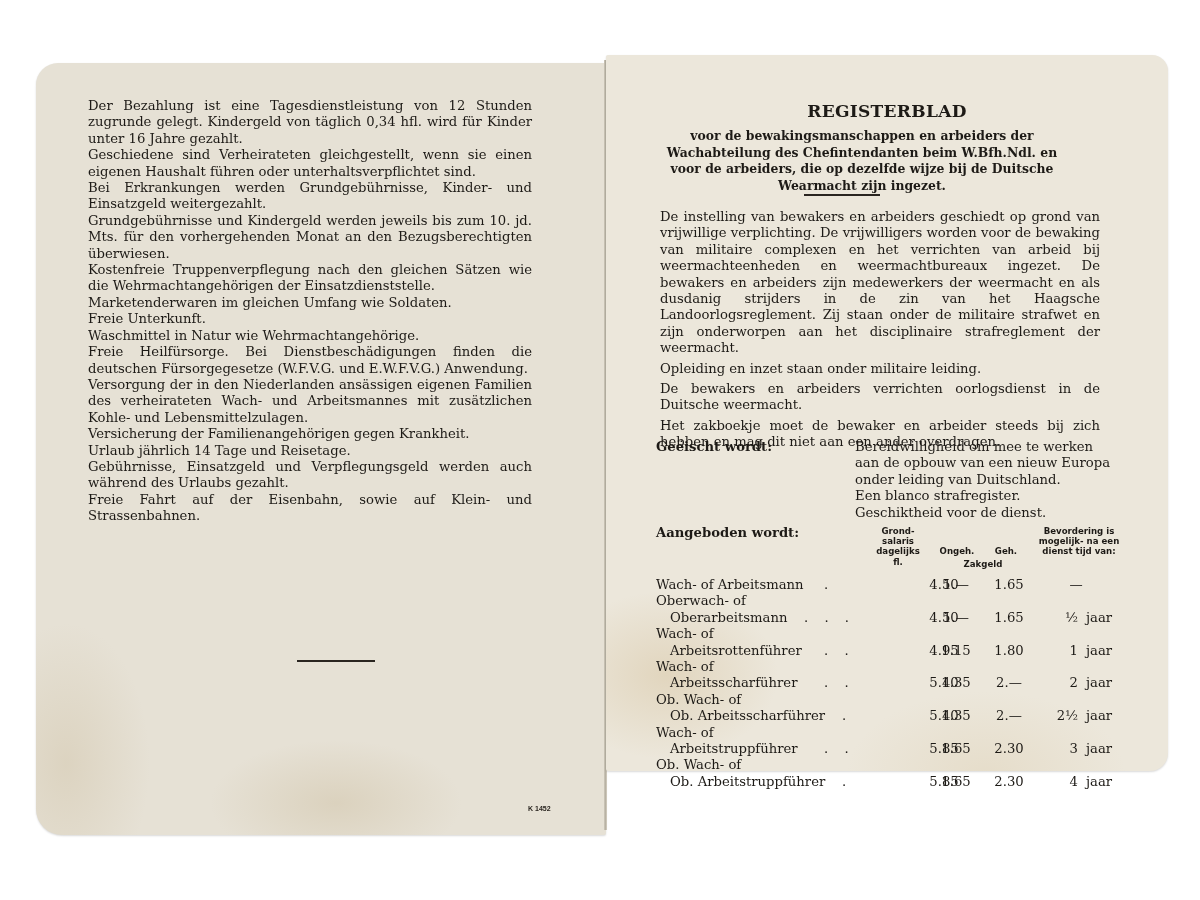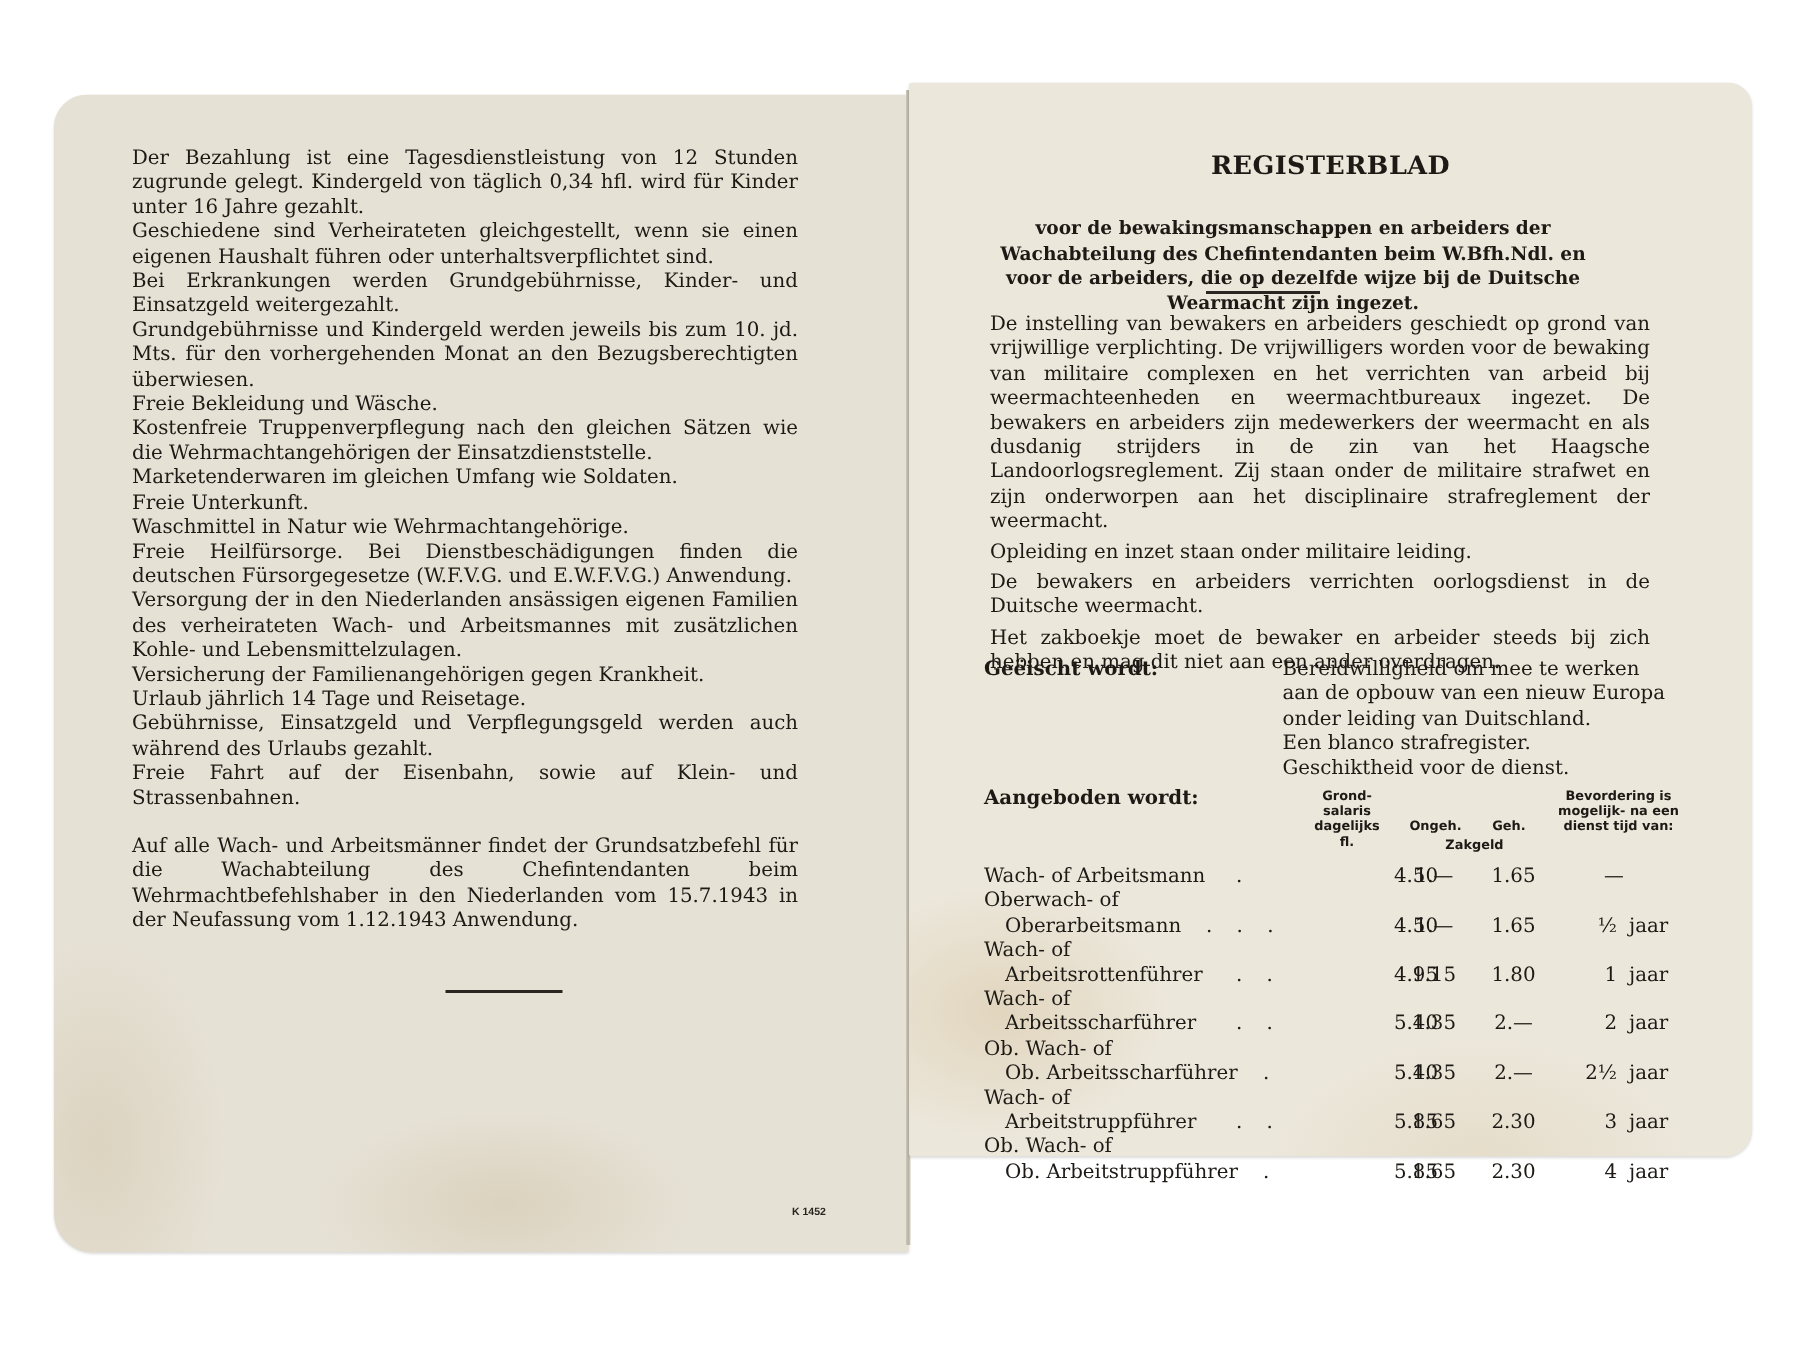--- a/index.html
+++ b/index.html
@@ -52,21 +52,21 @@
       font-family: Liberation Sans, sans-serif;
       font-size: 7px; font-weight: bold; color: #2a2520;
     }
     
     .title {
       position: absolute; left: 0; width: 100%; top: 46px;
       text-align: center; font-weight: bold; font-size: 17px; letter-spacing: 0.3px;
     }
     .subtitle {
       position: absolute; left: 46px; top: 73px; width: 420px;
-      text-align: center; font-weight: bold; font-size: 12.4px; line-height: 16.6px; margin-top: 16px;
+      text-align: center; font-weight: bold; font-size: 12.4px; line-height: 16.6px;
     }
     .right-rule { left: 198px; top: 139px; width: 76px; }
     .right-text { left: 50px; top: 150px; width: 448px; }
     .right-text p { margin: 4px; }
     .required-block { position: absolute; left: 50px; top: 384px; width: 450px; font-size: 13.2px; line-height: 16.4px; }
     .required-label { position: absolute; left: 0; top: 0; font-weight: bold; }
     .required-items { position: absolute; left: 199px; top: 0; width: 252px; }
     .required-items div { white-space: nowrap; }
     .offer-label { position: absolute; left: 50px; top: 470px; font-weight: bold; font-size: 13.2px; }
     .col-head {
@@ -88,32 +88,30 @@
   </style>
 </head>
 <body>
 
 <div class="page page-left">
   <div class="text-block left-text">
     <p>Der Bezahlung ist eine Tagesdienstleistung von 12 Stunden zugrunde gelegt. Kindergeld von täglich 0,34 hfl. wird für Kinder unter 16 Jahre gezahlt.</p>
     <p>Geschiedene sind Verheirateten gleichgestellt, wenn sie einen eigenen Haushalt führen oder unterhaltsverpflichtet sind.</p>
     <p>Bei Erkrankungen werden Grundgebührnisse, Kinder- und Einsatzgeld weitergezahlt.</p>
     <p>Grundgebührnisse und Kindergeld werden jeweils bis zum 10. jd. Mts. für den vorhergehenden Monat an den Bezugsberechtigten überwiesen.</p>
-    <p>Freie Bekleidung und Wäsche.</p>
     <p>Kostenfreie Truppenverpflegung nach den gleichen Sätzen wie die Wehrmachtangehörigen der Einsatzdienststelle.</p>
     <p>Marketenderwaren im gleichen Umfang wie Soldaten.</p>
     <p>Freie Unterkunft.</p>
     <p>Waschmittel in Natur wie Wehrmachtangehörige.</p>
     <p>Freie Heilfürsorge. Bei Dienstbeschädigungen finden die deutschen Fürsorgegesetze (W.F.V.G. und E.W.F.V.G.) Anwendung.</p>
     <p>Versorgung der in den Niederlanden ansässigen eigenen Familien des verheirateten Wach- und Arbeitsmannes mit zusätzlichen Kohle- und Lebensmittelzulagen.</p>
     <p>Versicherung der Familienangehörigen gegen Krankheit.</p>
     <p>Urlaub jährlich 14 Tage und Reisetage.</p>
     <p>Gebührnisse, Einsatzgeld und Verpflegungsgeld werden auch während des Urlaubs gezahlt.</p>
     <p>Freie Fahrt auf der Eisenbahn, sowie auf Klein- und Strassenbahnen.</p>
-    <p class="gap">Auf alle Wach- und Arbeitsmänner findet der Grundsatzbefehl für die Wachabteilung des Chefintendanten beim Wehrmachtbefehlshaber in den Niederlanden vom 15.7.1943 in der Neufassung vom 1.12.1943 Anwendung.</p>
   </div>
   <div class="rule left-rule"></div>
   <div class="catalog-no">K 1452</div>
 </div>
 
 <div class="spine"></div>
 
 <div class="page page-right">
   <div class="title">REGISTERBLAD</div>
   <div class="subtitle">voor de bewakingsmanschappen en arbeiders der Wachabteilung des Chefintendanten beim W.Bfh.Ndl. en voor de arbeiders, die op dezelfde wijze bij de Duitsche Wearmacht zijn ingezet.</div>

